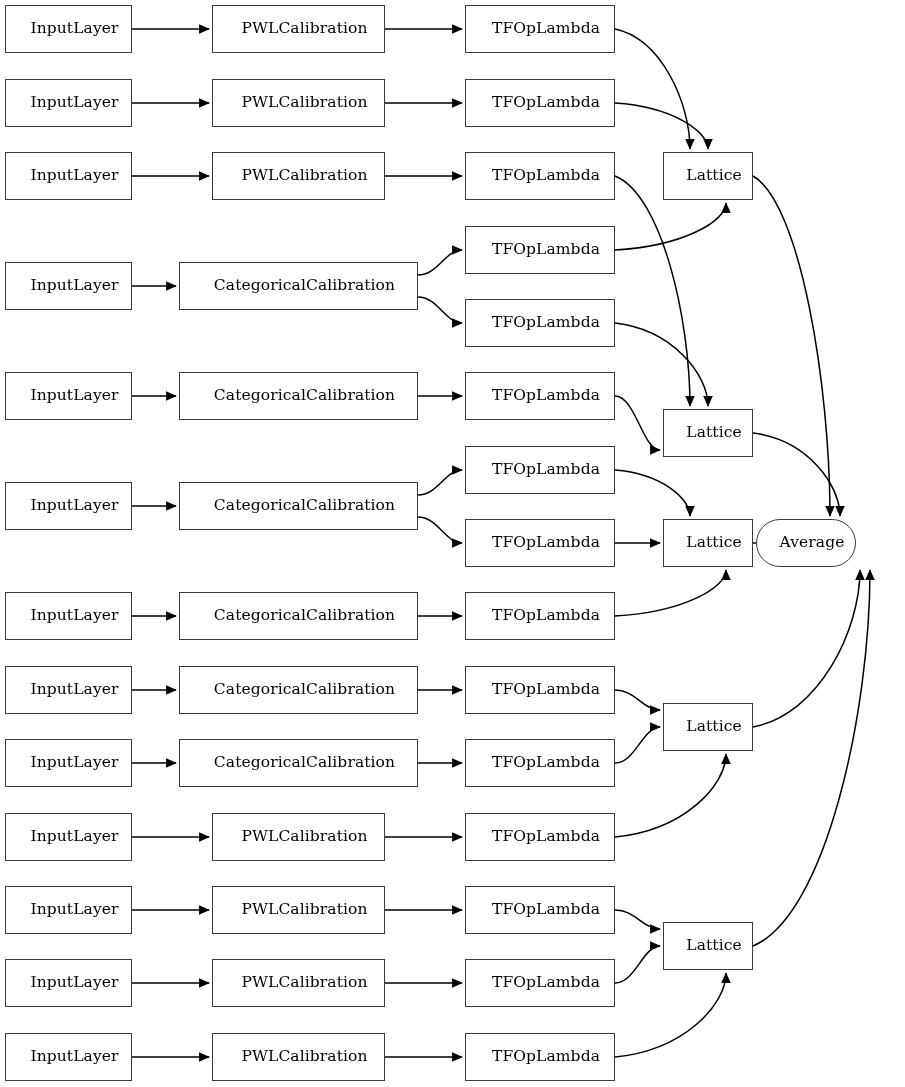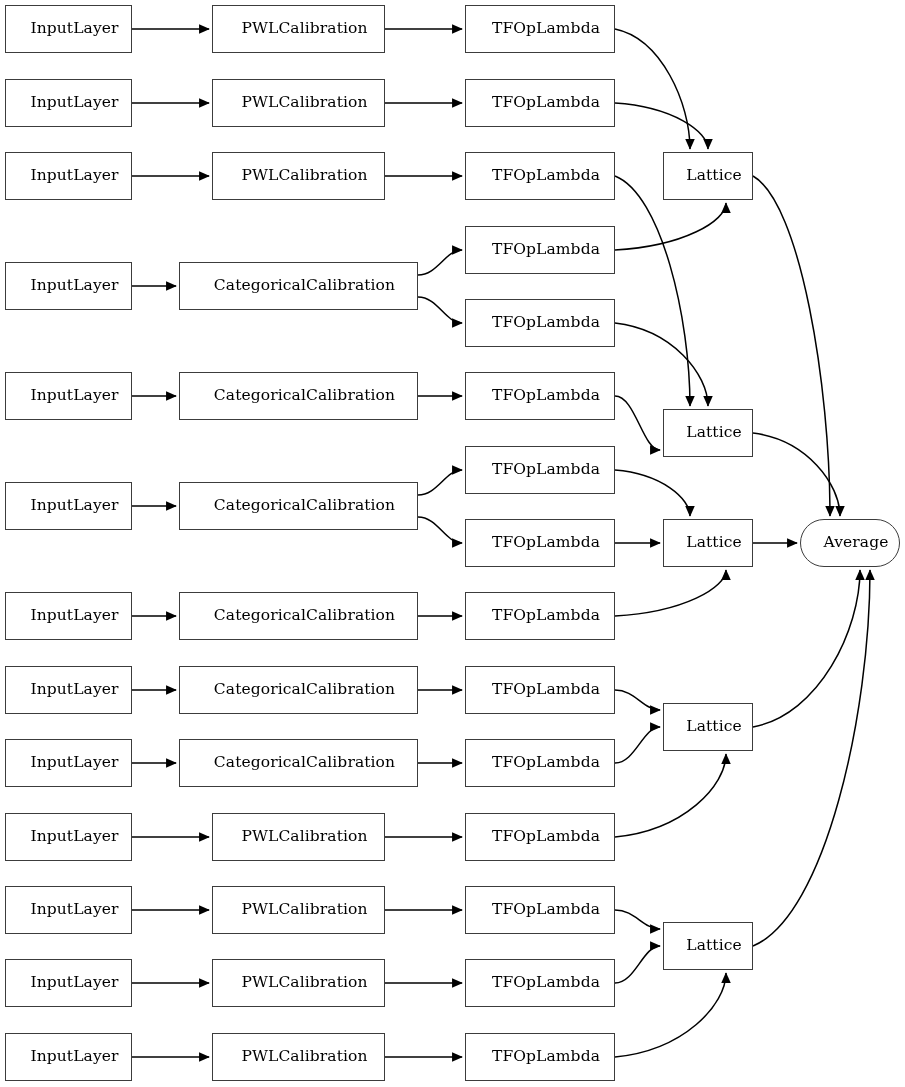--- a/index.html
+++ b/index.html
@@ -232,16 +232,16 @@
     </div>
     <div class="node" style="left: 663px; top: 519px; width: 90px; height: 48px;">
       <span class="label">Lattice</span>
     </div>
     <div class="node" style="left: 663px; top: 703px; width: 90px; height: 48px;">
       <span class="label">Lattice</span>
     </div>
     <div class="node" style="left: 663px; top: 922px; width: 90px; height: 48px;">
       <span class="label">Lattice</span>
     </div>
-    <div class="node" style="left: 800px; top: 519px; width: 100px; height: 48px; border-radius: 24px;">
+    <div class="node" style="left: 756px; top: 519px; width: 100px; height: 48px; border-radius: 24px;">
       <span class="label">Average</span>
     </div>
   </div>
 
 </body></html>

